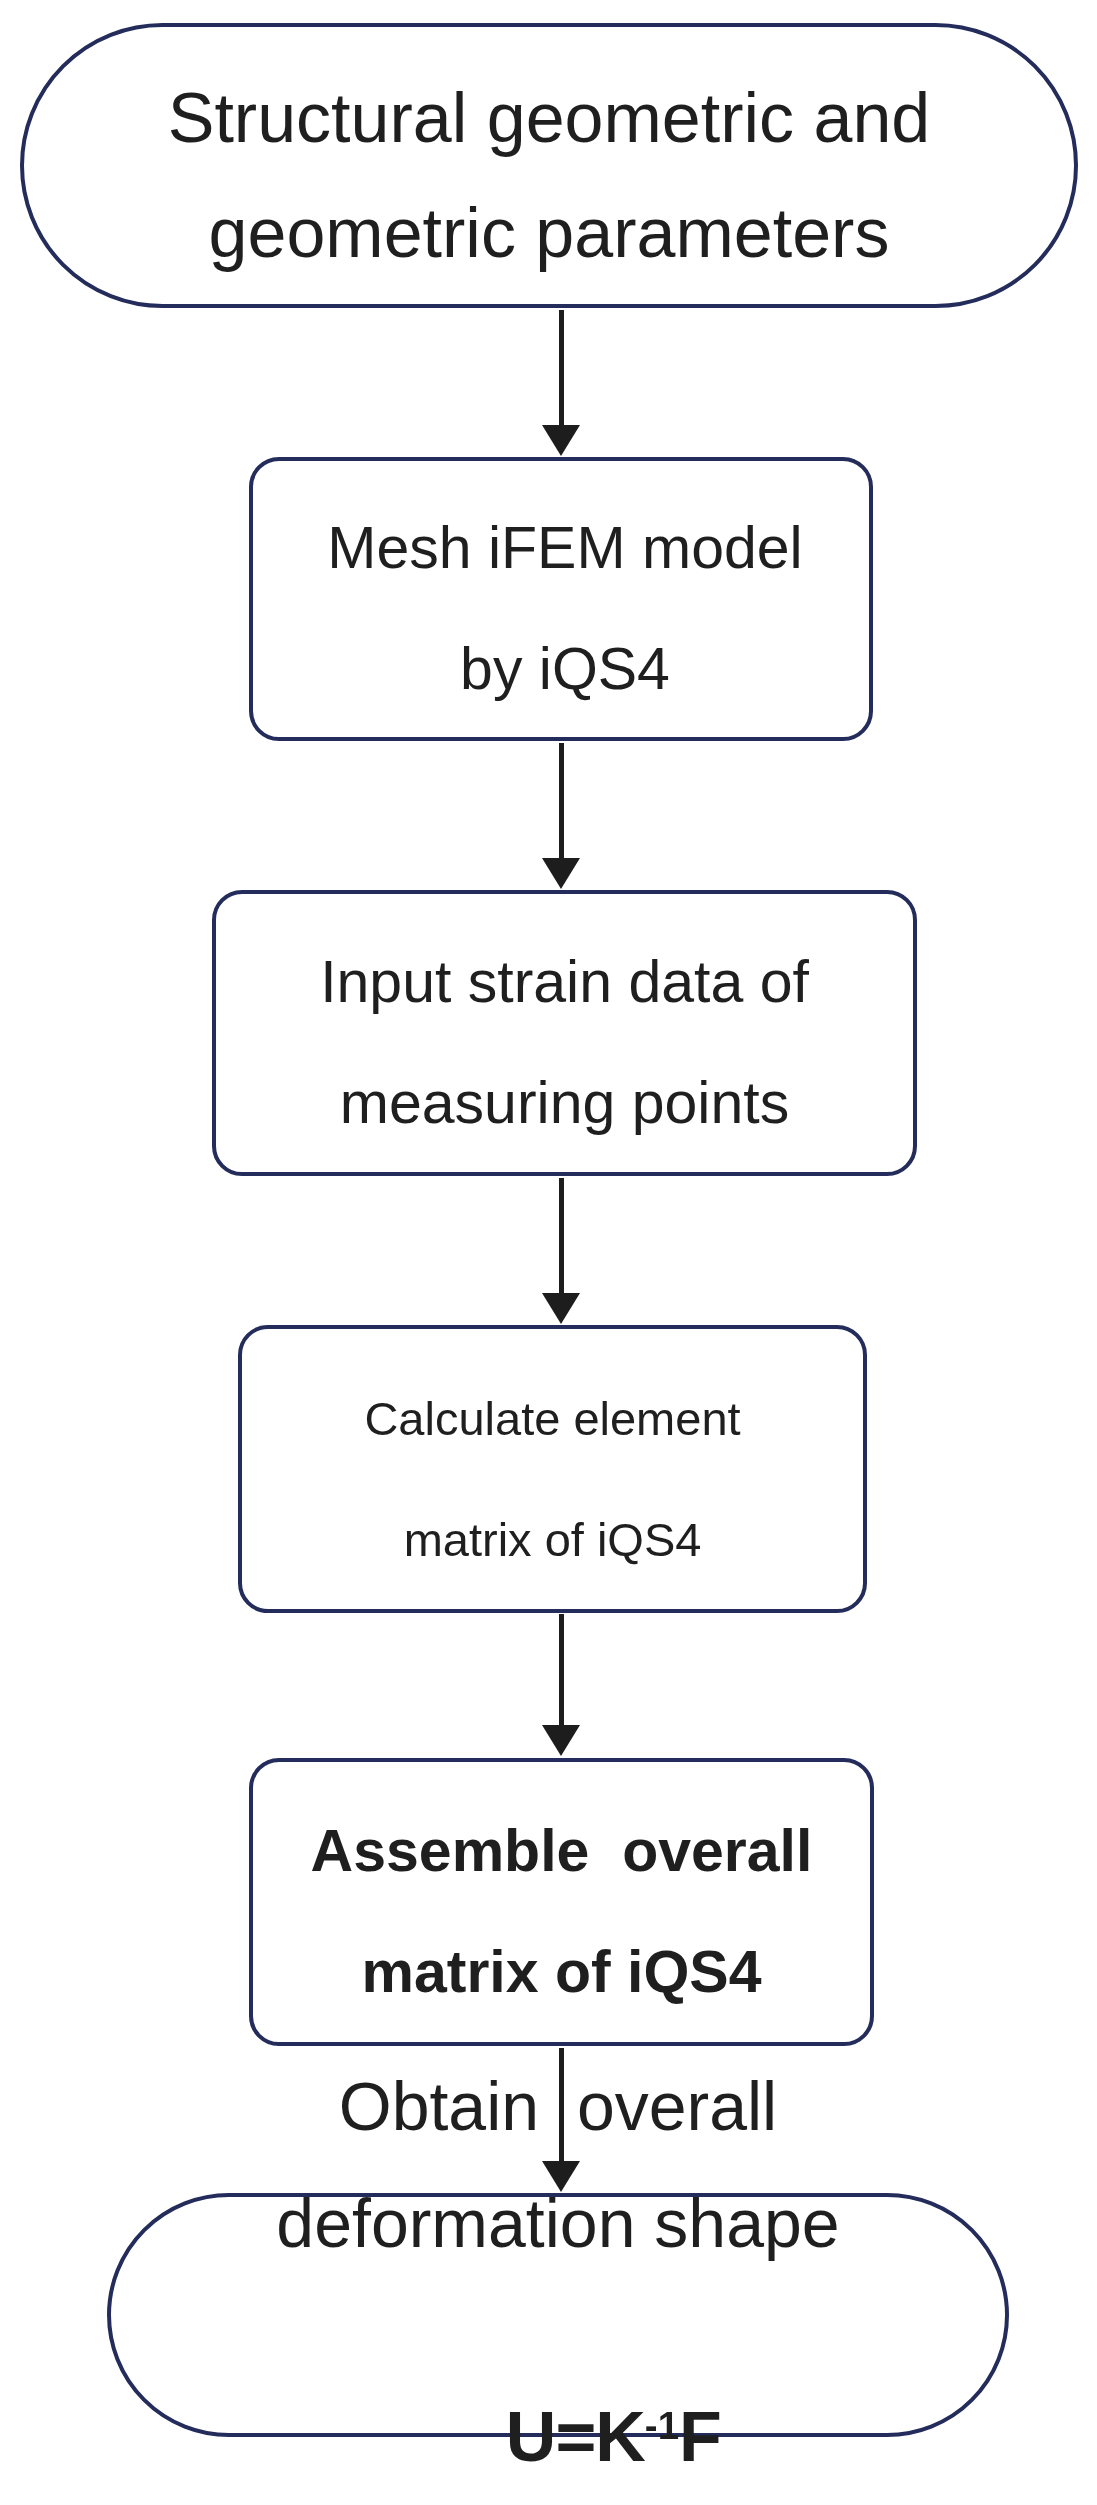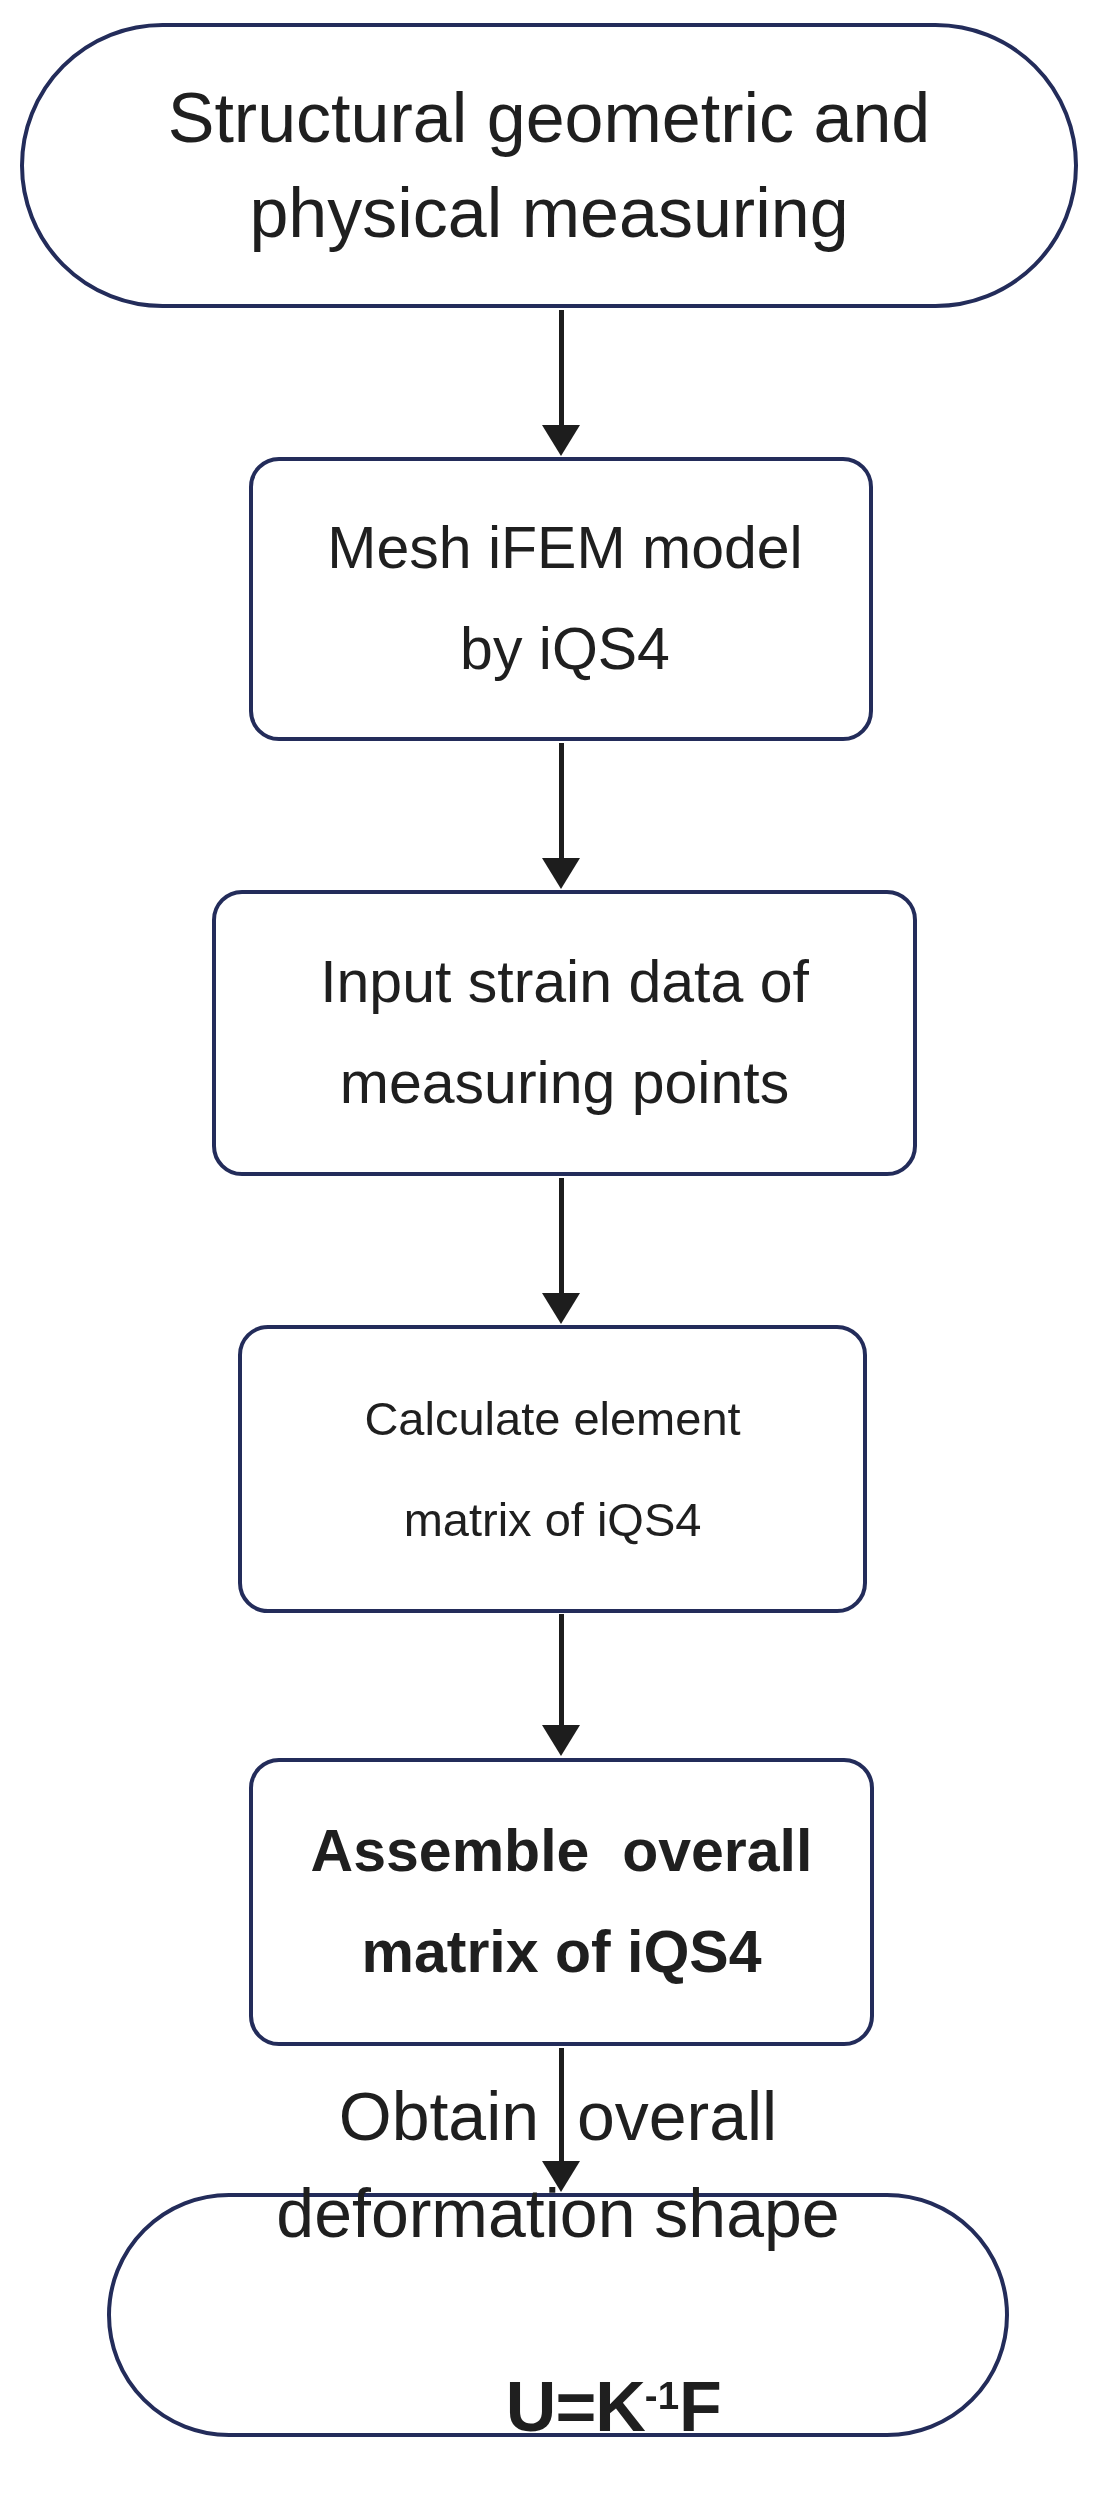--- a/index.html
+++ b/index.html
@@ -21,21 +21,21 @@
     background: #ffffff;
     border: 4px solid #232c5a;
     color: #1f1f1f;
     display: flex;
     flex-direction: column;
     align-items: center;
     justify-content: center;
     text-align: center;
   }
   .rounded { border-radius: 30px; }
-  .line { display: block; white-space: pre; }
+  .line { display: block; white-space: pre; margin-top: 20px; }
 
   
   .n1 { left: 20px;  top: 23px;   width: 1058px; height: 285px; border-radius: 143px; font-size: 70px; line-height: 95px; }
   .n2 { left: 249px; top: 457px;  width: 624px;  height: 284px; font-size: 59px; line-height: 101px; padding-left: 8px; }
   .n3 { left: 212px; top: 890px;  width: 705px;  height: 286px; font-size: 59px; line-height: 101px; }
   .n4 { left: 238px; top: 1325px; width: 629px;  height: 288px; font-size: 47px; line-height: 101px; }
   .n5 { left: 249px; top: 1758px; width: 625px;  height: 288px; font-size: 59px; line-height: 101px; font-weight: bold; }
   .n6 { left: 107px; top: 2193px; width: 902px;  height: 244px; border-radius: 140px; font-size: 68px; line-height: 97px; }
 
   .formula {
@@ -78,21 +78,21 @@
   .a4 { top: 1614px; height: 142px; }
   .a5 { top: 2048px; height: 144px; }
 </style>
 </head>
 <body>
 
 <div class="canvas">
 
   <div class="node n1">
     <span class="line">Structural geometric and</span>
-    <span class="line">physical measuring</span>
+    <span class="line">geometric parameters</span>
   </div>
 
   <div class="arrow a1">
     <div class="stem"></div>
     <div class="head"></div>
   </div>
 
   <div class="node n2 rounded">
     <span class="line">Mesh iFEM model</span>
     <span class="line">by iQS4</span>

